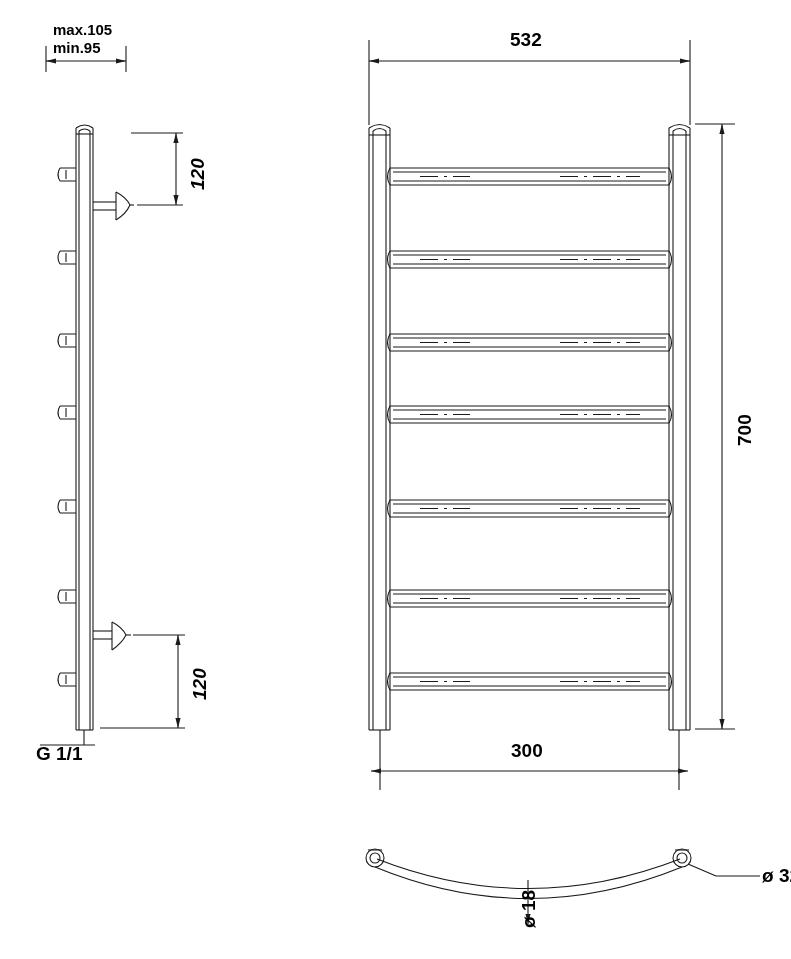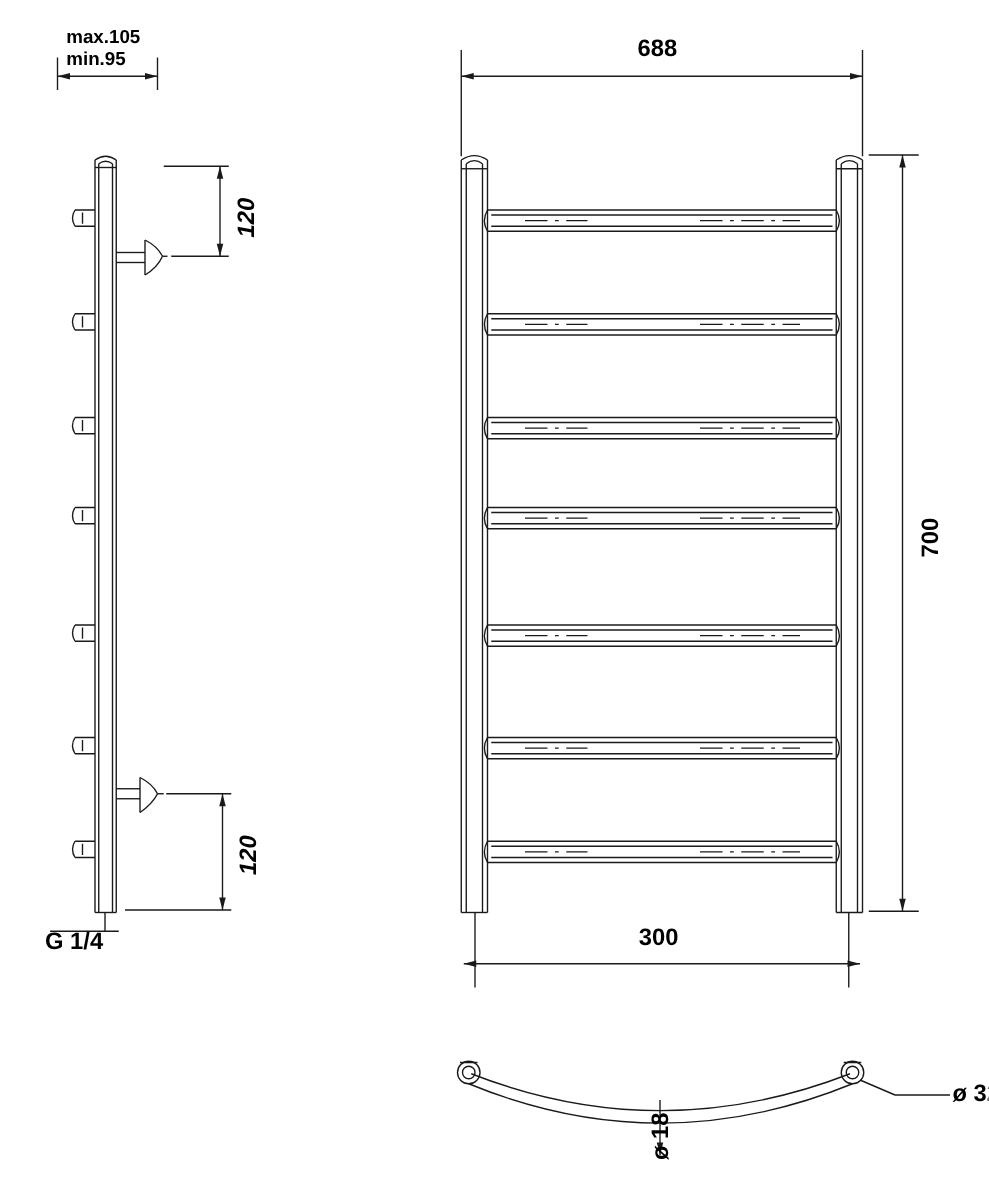--- a/index.html
+++ b/index.html
@@ -278,23 +278,23 @@
 
     </g>
   </svg>
 
   <div class="lbl bold" style="left:53px; top:22px;text-align:center;">max.105</div>
   <div class="lbl bold" style="left:53px; top:40px;">min.95</div>
 
   <div class="lbl ital vert" style="left:188px; top:190px;">120</div>
   <div class="lbl ital vert" style="left:190px; top:700px;">120</div>
 
-  <div class="lbl big" style="left:36px; top:744px;">G 1/4</div>
-
-  <div class="lbl big" style="left:510px; top:30px;">688</div>
+  <div class="lbl big" style="left:36px; top:744px;">G 1/1</div>
+
+  <div class="lbl big" style="left:510px; top:30px;">532</div>
   <div class="lbl big" style="left:511px; top:741px;">300</div>
 
   <div class="lbl big vert" style="left:735px; top:446px;">700</div>
 
   <div class="lbl big" style="left:762px; top:866px;">ø 32</div>
   <div class="lbl big vert" style="left:519px; top:928px;">ø 18</div>
 
 </div>
 
 </body></html>

